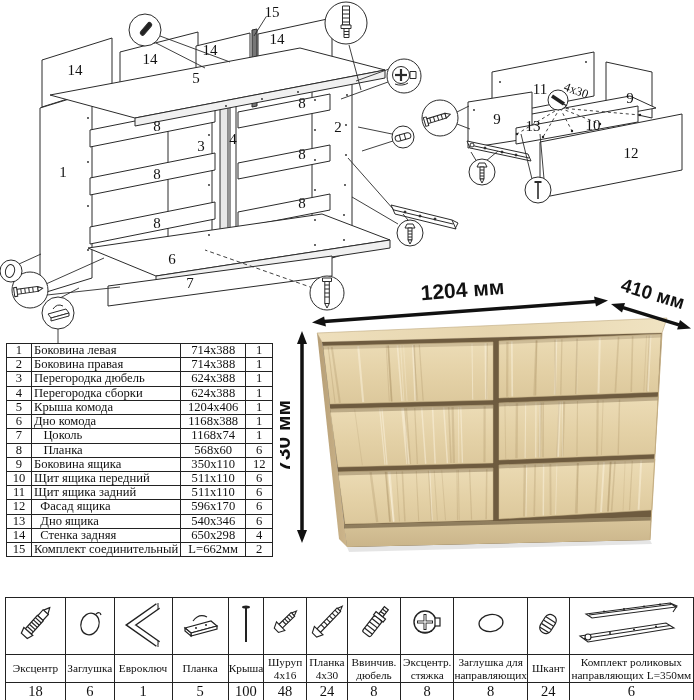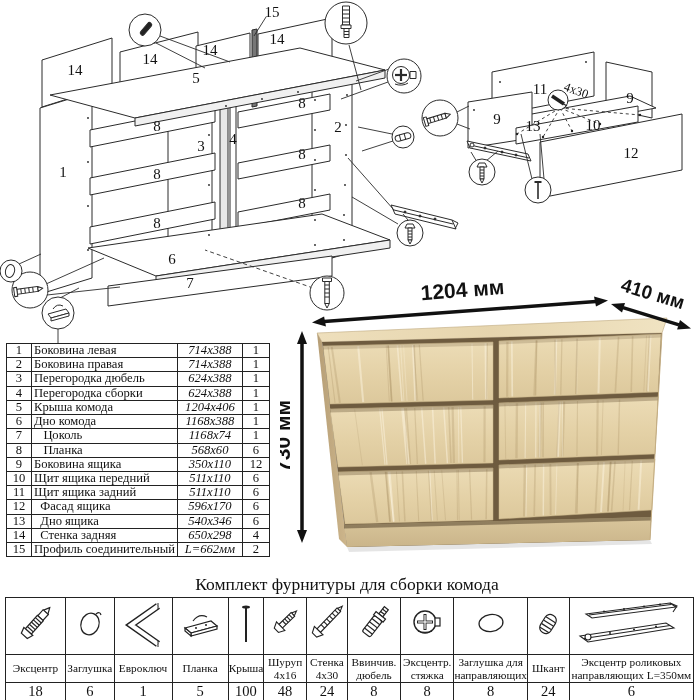--- a/index.html
+++ b/index.html
@@ -7,21 +7,21 @@
         font-family:"Liberation Serif",serif;color:#111;}
   .diagram-svg{position:absolute;left:0;top:0;}
   .diagram-labels{position:absolute;left:0;top:0;width:694px;height:345px;pointer-events:none;}
   .dlabel{position:absolute;transform:translate(-50%,-50%);
           font:15px "Liberation Serif",serif;color:#111;white-space:nowrap;}
   .parts-table{position:absolute;left:6px;top:343px;border-collapse:collapse;
                font-family:"Liberation Serif",serif;font-size:12.6px;}
   .parts-table td{border:1.5px solid #222;padding:0 2px;height:12.8px;line-height:1.05;}
   .parts-table td.c0{text-align:center;width:20px;}
   .parts-table td.c1{width:138px;white-space:pre;margin-top:20px;}
-  .parts-table td.c2{width:60px;text-align:center;font-style:italic;}
+  .parts-table td.c2{width:60px;text-align:center;}
   .parts-table td.c3{width:22px;text-align:center;}
   .product-svg{position:absolute;left:280px;top:270px;}
   .dim{font-family:"Liberation Sans",sans-serif;font-weight:bold;fill:#111;}
   .hw-title{position:absolute;left:0;top:574px;width:694px;text-align:center;
             font:17.5px "Liberation Serif",serif;}
   .hw-table{position:absolute;left:5px;top:597px;border-collapse:collapse;table-layout:fixed;}
   .hw-table td{border:1.5px solid #222;text-align:center;vertical-align:middle;padding:0;overflow:hidden;}
   .hw-icons td{height:55px;}
   .hw-labels td{height:27px;font-size:11.3px;line-height:1.1;font-family:"Liberation Serif",serif;}
   .hw-qty td{height:17px;font-size:14.5px;font-family:"Liberation Serif",serif;}
@@ -375,21 +375,21 @@
           <td class="c3">6</td>
         </tr>
         <tr>
           <td class="c0">14</td>
           <td class="c1">&nbsp;&nbsp;Стенка задняя</td>
           <td class="c2">650x298</td>
           <td class="c3">4</td>
         </tr>
         <tr>
           <td class="c0">15</td>
-          <td class="c1">Профиль соединительный</td>
+          <td class="c1">Комплект соединительный</td>
           <td class="c2">L=662мм</td>
           <td class="c3">2</td>
         </tr>
       </tbody>
   </table>
 
   <svg class="product-svg" width="414" height="305" viewBox="0 0 414 305">
     <defs>
       <linearGradient id="gTop" x1="0" y1="0" x2="1" y2="0">
         <stop offset="0" stop-color="#eedfbc"></stop>
@@ -545,21 +545,20 @@
       <polygon points="411,58.6 400,50.1 397.1,59.6"></polygon>
       <line x1="22" y1="72" x2="22" y2="262" stroke="#111" stroke-width="3.5"></line>
       <polygon points="22,61 17,74 27,74"></polygon>
       <polygon points="22,273 17,260 27,260"></polygon>
     </g>
     <text class="dim" font-size="21" text-anchor="middle" transform="translate(183,27) rotate(-4.3)">1204 мм</text>
     <text class="dim" font-size="19" text-anchor="middle" transform="translate(371,30) rotate(16.8)">410 мм</text>
     <text class="dim" font-size="21" text-anchor="middle" transform="translate(10,166) rotate(-90)">730 мм</text>
   </svg>
 
-  <div class="hw-title">Комплект фурнитуры для сборки комода</div>
 
   <table class="hw-table">
     <colgroup>
       <col style="width:62px">
         <col style="width:49px">
         <col style="width:59px">
         <col style="width:57px">
       <col style="width:34px">
         <col style="width:43px">
         <col style="width:35px">
@@ -708,26 +707,26 @@
         </svg>
       </td>
     </tr>
     <tr class="hw-labels">
       <td>Эксцентр</td>
       <td>Заглушка</td>
       <td>Евроключ</td>
       <td>Планка</td>
       <td>Крыша</td>
       <td>Шуруп 4х16</td>
-      <td>Стенка 4х30</td>
+      <td>Планка 4х30</td>
       <td>Ввинчив. дюбель</td>
       <td>Эксцентр. стяжка</td>
       <td>Заглушка для направляющих</td>
       <td>Шкант</td>
-      <td>Эксцентр роликовых направляющих L=350мм</td>
+      <td>Комплект роликовых направляющих L=350мм</td>
     </tr>
     <tr class="hw-qty">
       <td>18</td>
       <td>6</td>
       <td>1</td>
       <td>5</td>
       <td>100</td>
       <td>48</td>
       <td>24</td>
       <td>8</td>

